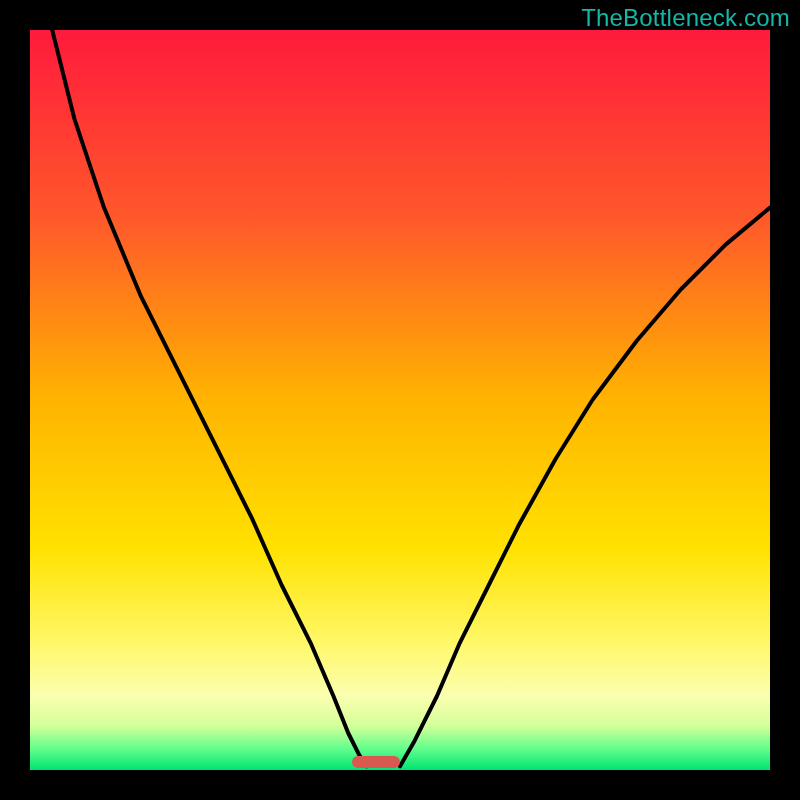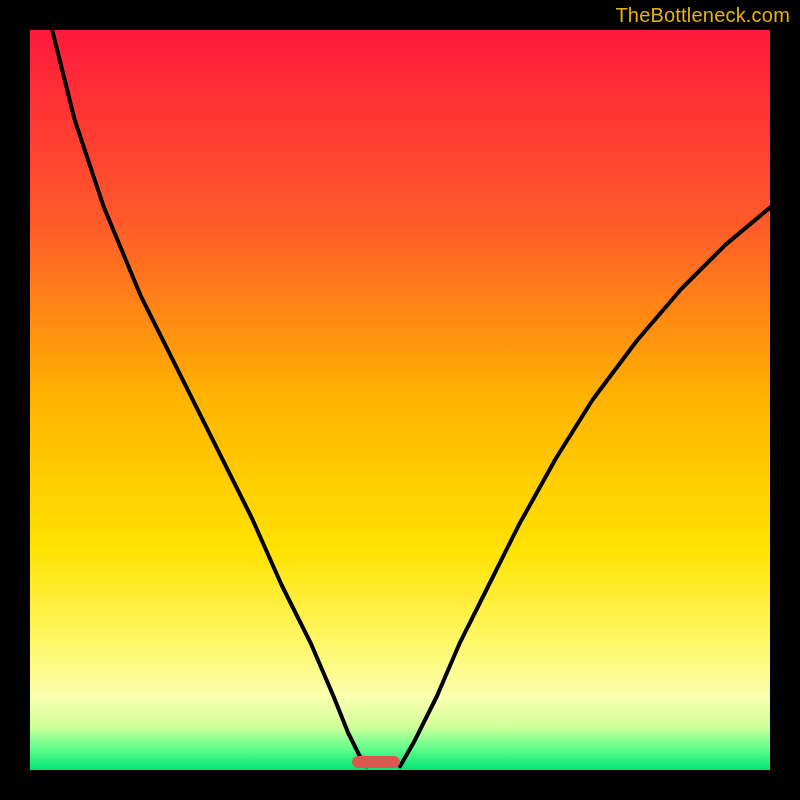--- a/index.html
+++ b/index.html
@@ -24,22 +24,22 @@
     top: 30px;
     left: 30px;
     width: 740px;
     height: 740px;
     
   }
   .watermark {
     position: absolute;
     top: 4px;
     right: 10px;
-    color: #eab308;
-    font-size: 20px;
+    color: #14b8a6;
+    font-size: 24px;
     font-weight: 500;
     letter-spacing: 0.2px;
   }
   svg.curves {
     position: absolute;
     top: 0;
     left: 0;
     width: 740px;
     height: 740px;
   }

